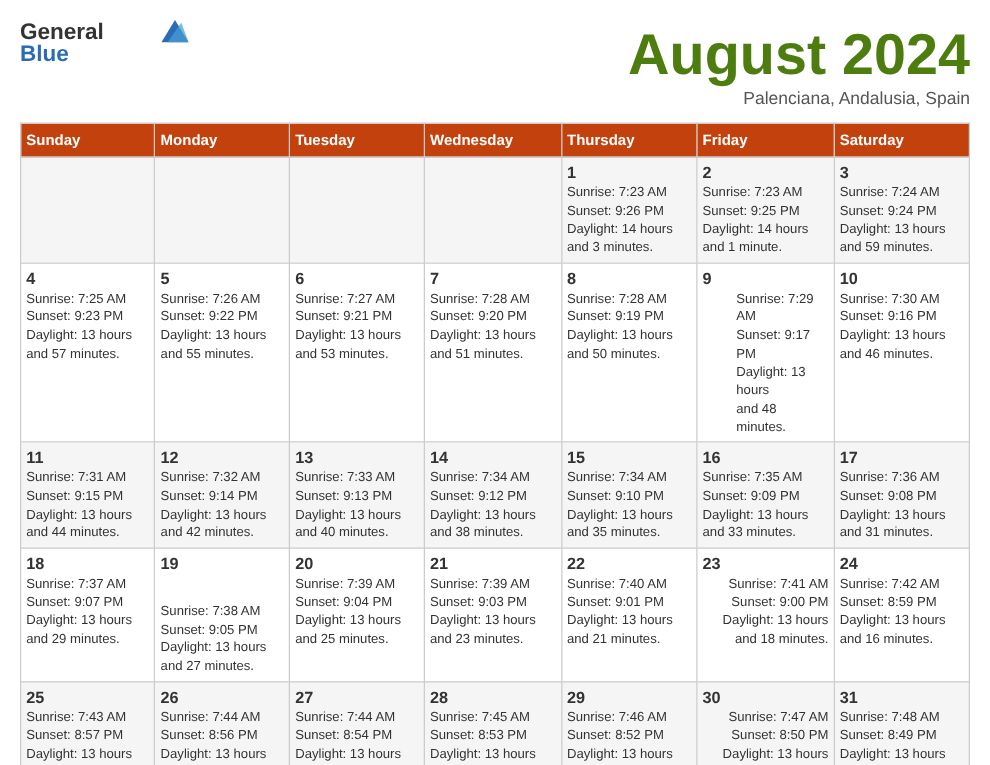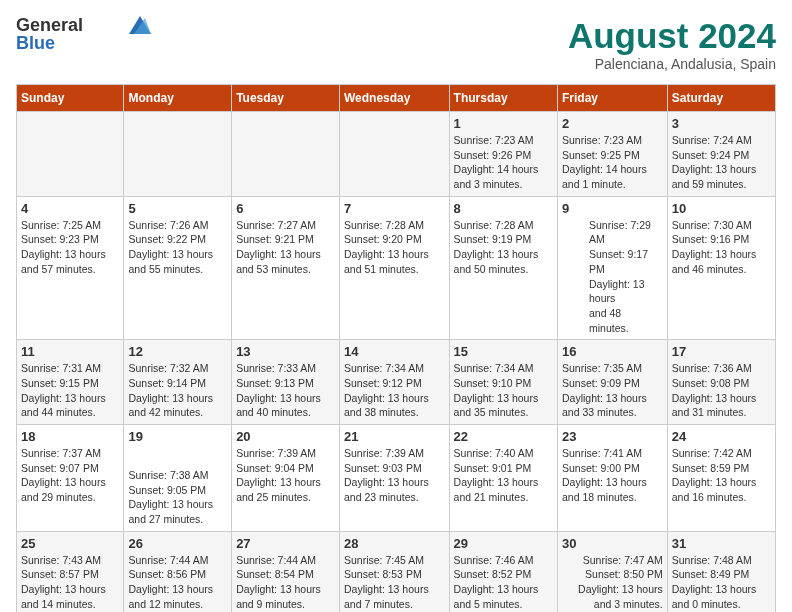--- a/index.html
+++ b/index.html
@@ -28,23 +28,23 @@
     }
     .logo-text-blue {
       font-size: 18px;
       font-weight: bold;
       color: #2a6db5;
     }
     .title-area {
       text-align: right;
     }
     .month-year {
-      font-size: 35px;
-      font-weight: bold;
-      color: #0f766e;
+      font-size: 46px;
+      font-weight: bold;
+      color: #4d7c0f;
     }
     .location {
       font-size: 14px;
       color: #555;
       text-align: right;
     }
     table {
       width: 100%;
       border-collapse: collapse;
       font-size: 11px;
@@ -284,21 +284,21 @@
         </td>
         <td>
           <span class="day-number">22</span>
           <div class="day-info" style="white-space: pre-line;">Sunrise: 7:40 AM
 Sunset: 9:01 PM
 Daylight: 13 hours
 and 21 minutes.</div>
         </td>
         <td>
           <span class="day-number">23</span>
-          <div class="day-info" style="white-space: pre-line;">Sunrise: 7:41 AM
+          <div class="day-info" style="white-space: pre-line; text-align: right;">Sunrise: 7:41 AM
 Sunset: 9:00 PM
 Daylight: 13 hours
 and 18 minutes.</div>
         </td>
         <td>
           <span class="day-number">24</span>
           <div class="day-info" style="white-space: pre-line;">Sunrise: 7:42 AM
 Sunset: 8:59 PM
 Daylight: 13 hours
 and 16 minutes.</div>

